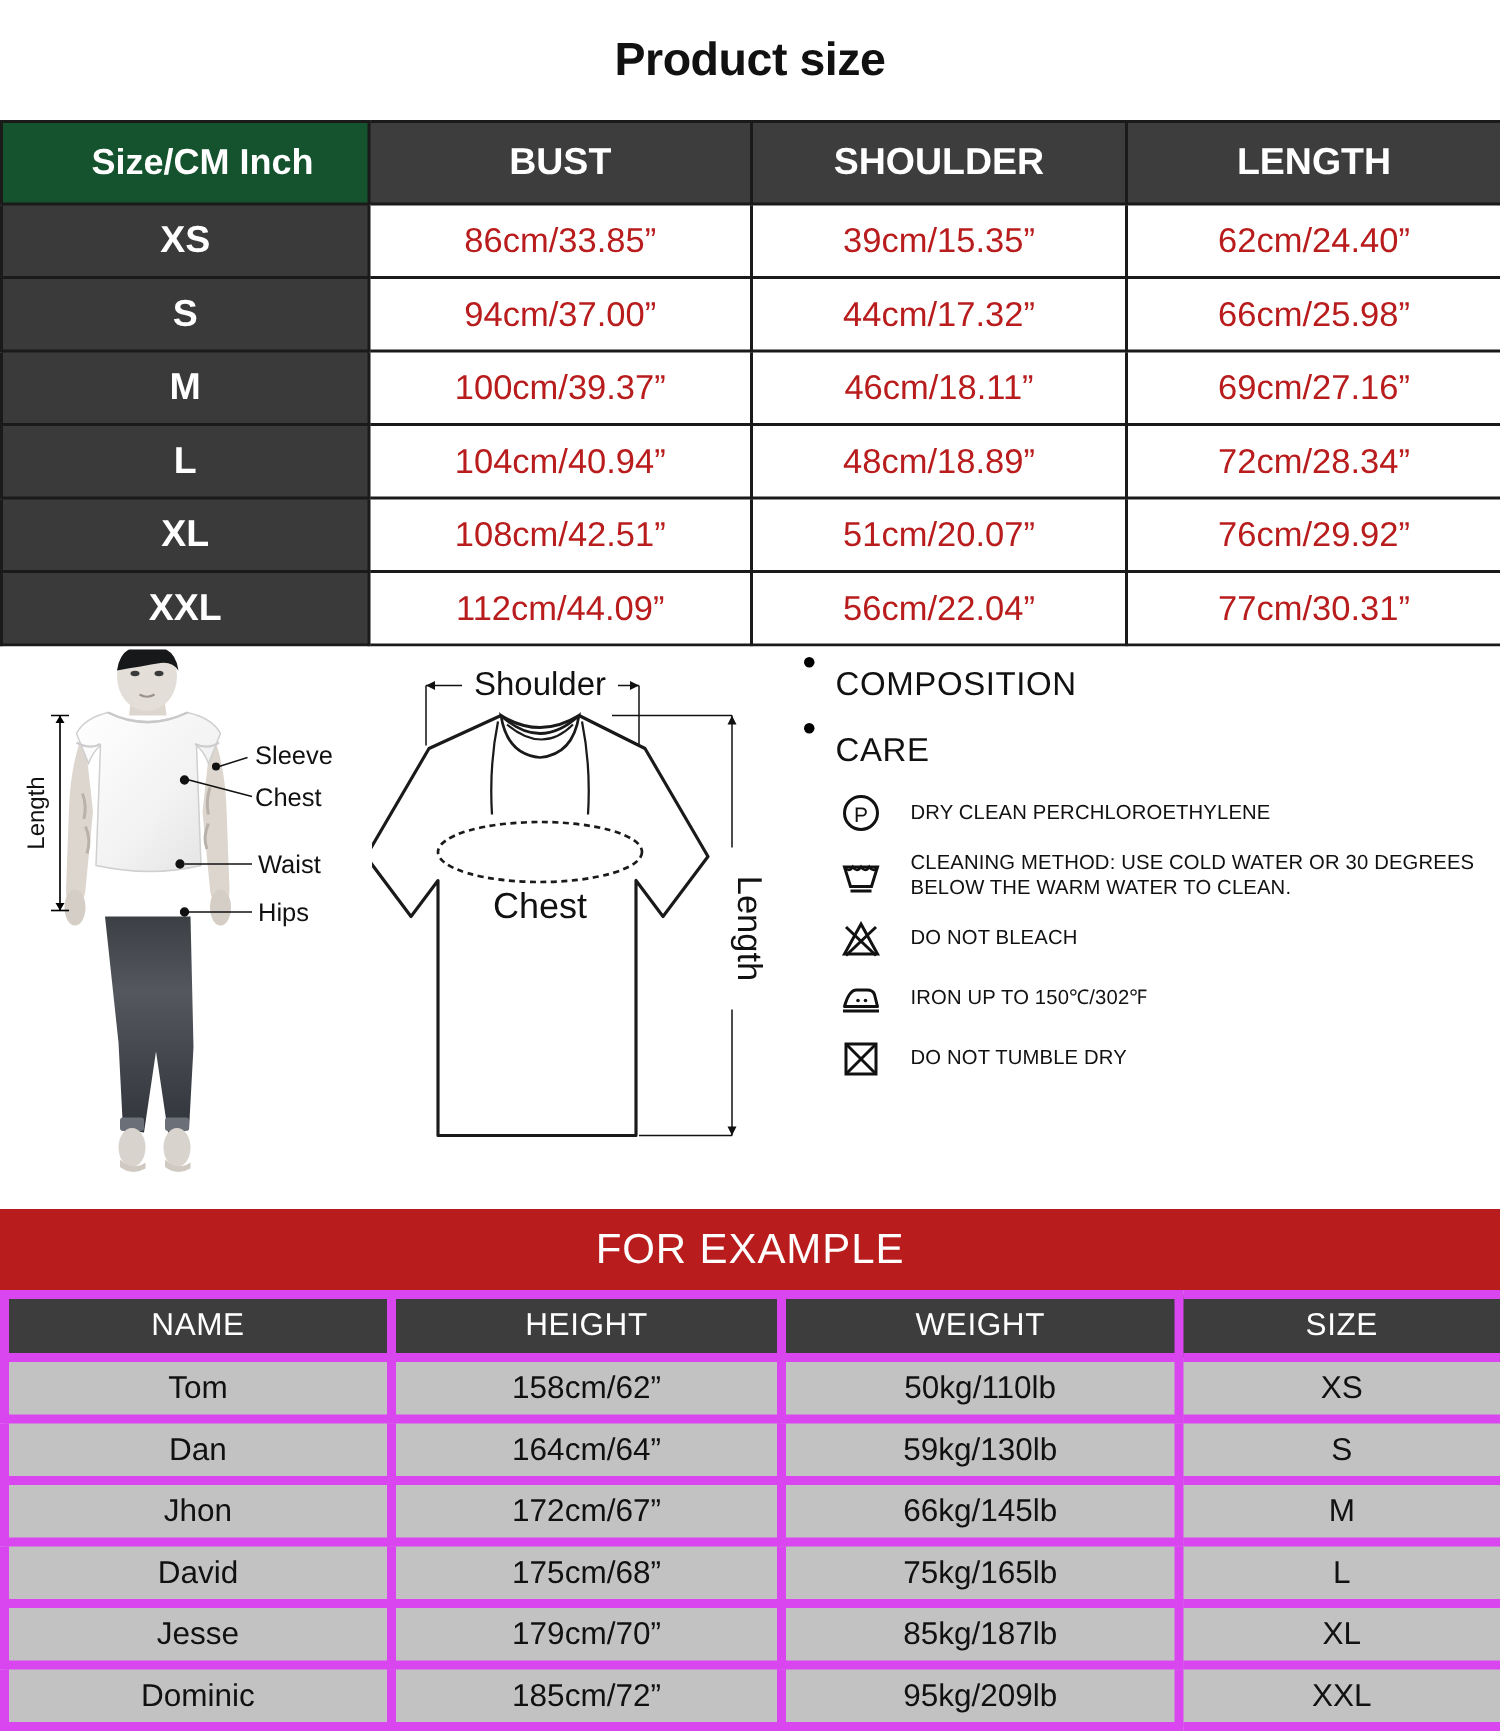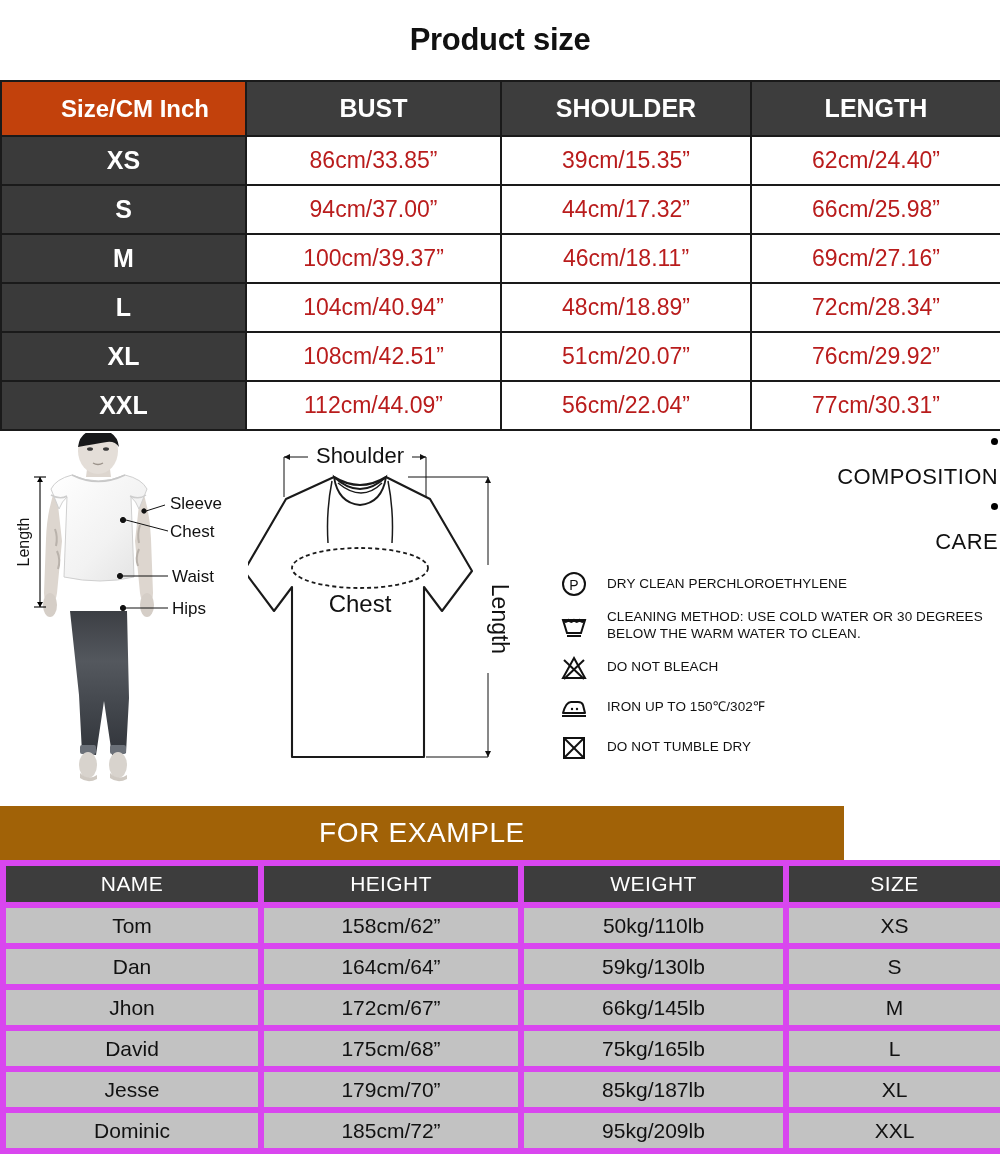--- a/index.html
+++ b/index.html
@@ -44,21 +44,21 @@
   .size-table col.c4 { width: 250px; }
 
   .size-table thead th {
     height: 55px;
     color: #ffffff;
     font-size: 25px;
     font-weight: bold;
     background: #3d3d3d;
   }
   .size-table thead th.first {
-    background: #c2410c;
+    background: #14532d;
     font-size: 24px;
     padding-left: 23px;
   }
   .size-table tbody th.sizecell {
     height: 49px;
     background: #3a3a3a;
     color: #ffffff;
     font-size: 25px;
     font-weight: bold;
   }
@@ -94,23 +94,22 @@
 
   
   .info {
     position: absolute;
     left: 536px;
     top: 12px;
     width: 462px;
   }
   .bullet-row {
     display: flex;
-    align-items: flex-end;
+    align-items: flex-start;
     gap: 14px;
-    flex-direction: column;
   }
   .bullet-dot {
     width: 7px; height: 7px;
     border-radius: 50%;
     background: #000;
     flex: none;
     position: relative;
     top: -5px;
   }
   .bullet-label {
@@ -146,23 +145,23 @@
   }
   .care-text {
     font-size: 13.5px;
     line-height: 1.25;
     letter-spacing: 0.1px;
     color: #111;
   }
 
   
   .example-banner {
-    width: 844px;
+    width: 1000px;
     height: 54px;
-    background: #a16207;
+    background: #b91c1c;
     display: flex;
     align-items: center;
     justify-content: center;
   }
   .example-banner .txt {
     color: #ffffff;
     font-size: 28px;
     letter-spacing: 0.6px;
   }
 

